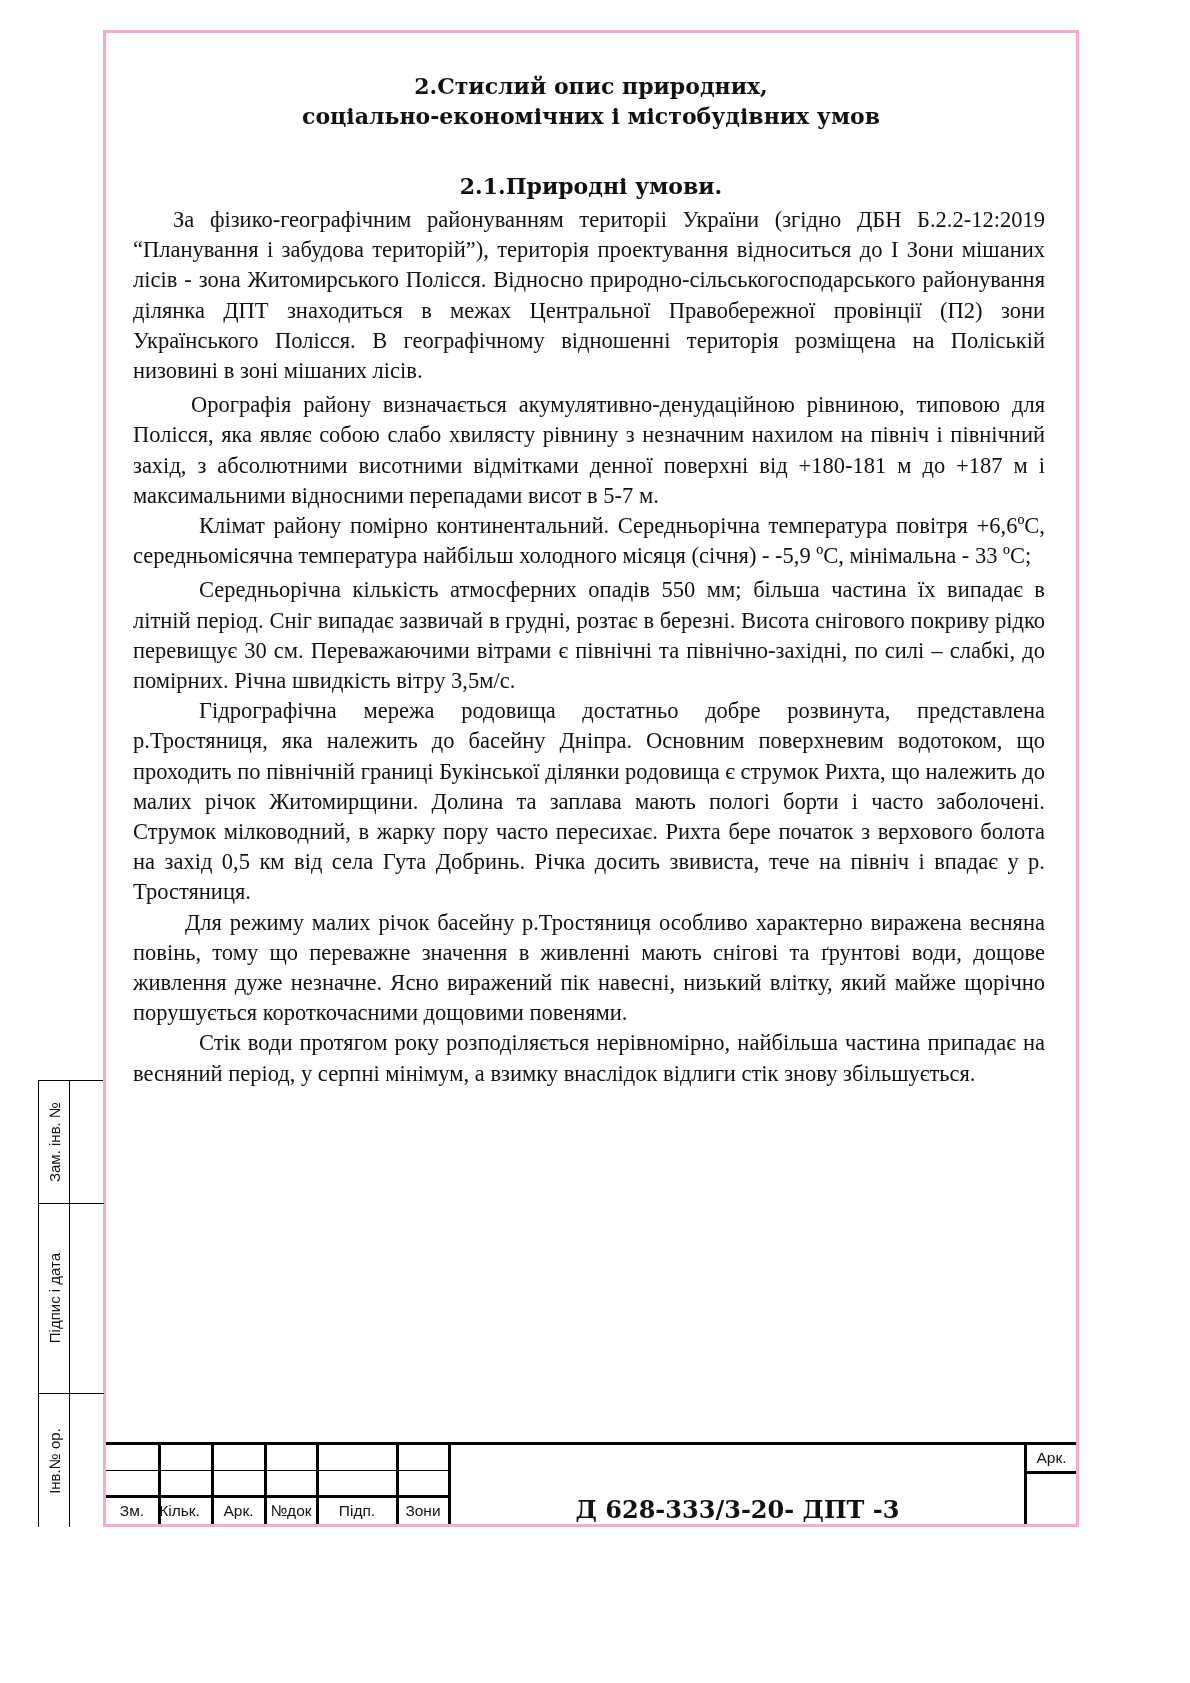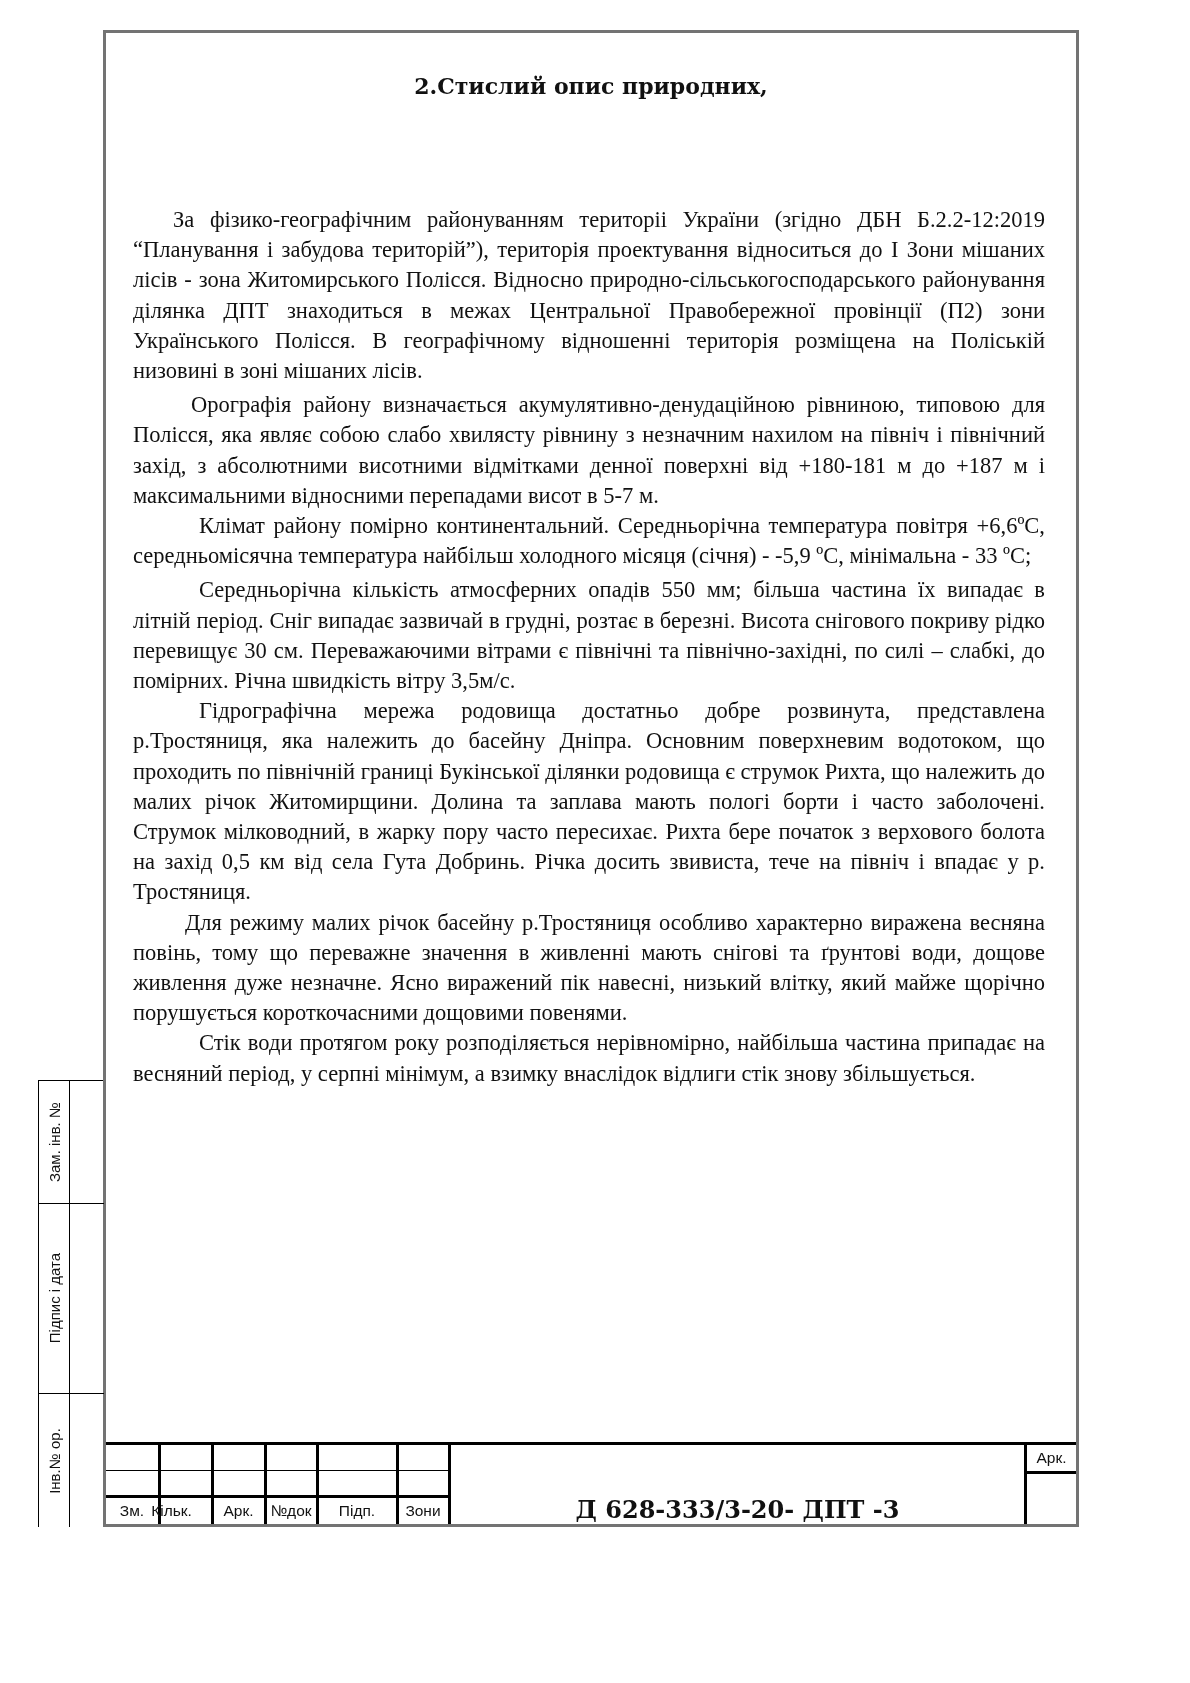--- a/index.html
+++ b/index.html
@@ -1,17 +1,17 @@
 <!DOCTYPE html>
 <html><head>
 <meta charset="utf-8">
 <style>
   html, body { margin:0; padding:0; background:#ffffff; }
   body { width:1190px; height:1683px; position:relative; overflow:hidden; font-family:"Liberation Serif", serif; color:#111; }
-  .frame { position:absolute; left:103px; top:30px; width:976px; height:1497px; border:3px solid #737373; box-sizing:border-box; }
+  .frame { position:absolute; left:103px; top:30px; width:976px; height:1497px; border:3px solid #f9a8d4; box-sizing:border-box; }
   .title { position:absolute; left:0; width:100%; text-align:center; font-weight:bold; font-size:22px; line-height:30px; font-family:"DejaVu Serif", serif; }
   .t1 { top:38px; }
   .t2 { top:68px; }
   .t3 { top:138px; }
   .body { position:absolute; left:27px; top:172px; width:912px; font-size:22.5px; line-height:30.2px; text-align:justify; }
   .body p { margin:0; }
   .ind1 { text-indent:40px; }
   .ind2 { text-indent:52px; }
   .ind3 { text-indent:58px; }
   .ind4 { text-indent:66px; }
@@ -29,20 +29,22 @@
   .side-inner { position:absolute; left:30px; top:0; bottom:0; border-left:1px solid #000; }
   .side-cell { position:absolute; left:0; width:30px; }
   .side-cell span { position:absolute; left:50%; top:50%; transform:translate(-50%,-50%) rotate(-90deg); white-space:nowrap; font-family:"Liberation Sans", sans-serif; font-size:15px; }
   .side-div { position:absolute; left:0; width:65px; border-top:1px solid #000; }
 </style>
 </head>
 <body>
 
 <div class="frame">
   <div class="title t1">2.Стислий опис природних,</div>
+  <div class="title t2">соціально-економічних і містобудівних умов</div>
+  <div class="title t3">2.1.Природні умови.</div>
 
   <div class="body">
     <p class="ind1">За фізико-географічним районуванням територіі України (згідно ДБН Б.2.2-12:2019 “Планування і забудова територій”),  територія проектування відноситься до І Зони мішаних лісів - зона Житомирського Полісся.  Відносно природно-сільськогосподарського районування ділянка ДПТ знаходиться в межах Центральної Правобережної провінції (П2) зони Українського Полісся. В географічному відношенні територія розміщена на Поліській низовині в зоні мішаних лісів.</p>
     <p class="ind3 gap">Орографія району визначається акумулятивно-денудаційною рівниною, типовою для Полісся, яка являє собою слабо хвилясту рівнину з незначним нахилом на північ і північний захід, з абсолютними висотними відмітками денної поверхні від +180-181 м до +187 м і максимальними відносними перепадами висот в 5-7 м.</p>
     <p class="ind4">Клімат району помірно континентальний. Середньорічна температура повітря +6,6ºС, середньомісячна температура найбільш холодного місяця (січня) - -5,9 ºС, мінімальна - 33 ºС;</p>
     <p class="ind4 gap">Середньорічна кількість атмосферних опадів 550 мм; більша частина їх випадає в літній період. Сніг випадає зазвичай в грудні, розтає в березні. Висота снігового покриву рідко перевищує 30 см. Переважаючими вітрами є північні та північно-західні, по силі – слабкі, до помірних.  Річна швидкість вітру 3,5м/с.</p>
     <p class="ind4">Гідрографічна мережа родовища достатньо добре розвинута, представлена р.Тростяниця, яка належить до басейну Дніпра. Основним поверхневим водотоком, що проходить по північній границі Букінської ділянки родовища є струмок Рихта, що належить до малих річок Житомирщини.  Долина та заплава мають пологі борти і часто заболочені. Струмок мілководний, в жарку пору часто пересихає.  Рихта бере початок з верхового болота на захід 0,5 км від села Гута Добринь. Річка досить звивиста, тече на північ і впадає у р. Тростяниця.</p>
     <p class="ind2">Для режиму малих річок басейну р.Тростяниця особливо характерно виражена весняна повінь, тому що переважне значення в живленні мають снігові та  ґрунтові води, дощове живлення  дуже незначне. Ясно виражений пік навесні, низький влітку, який майже щорічно  порушується короткочасними дощовими повенями.</p>
     <p class="ind4">Стік води протягом  року розподіляється нерівномірно, найбільша частина припадає на весняний період, у серпні мінімум, а взимку внаслідок відлиги стік знову збільшується.</p>
   </div>
@@ -51,21 +53,21 @@
     <div class="cols">
       <div class="hline-thin" style="top:25px;"></div>
       <div class="hline-thick" style="top:50px;"></div>
       <div class="vline" style="left:52px;"></div>
       <div class="vline" style="left:105px;"></div>
       <div class="vline" style="left:158px;"></div>
       <div class="vline" style="left:210px;"></div>
       <div class="vline" style="left:290px;"></div>
       <div class="vline" style="left:342px;"></div>
       <div class="lbl" style="left:0;width:52px;">Зм.</div>
-      <div class="lbl" style="left:40px;width:51px;">Кільк.</div>
+      <div class="lbl" style="left:48px;width:51px;">Кільк.</div>
       <div class="lbl" style="left:107px;width:51px;">Арк.</div>
       <div class="lbl" style="left:160px;width:50px;">№док</div>
       <div class="lbl" style="left:212px;width:78px;">Підп.</div>
       <div class="lbl" style="left:292px;width:50px;">Зони</div>
     </div>
     <div class="docnum">Д 628-333/3-20- ДПТ -3</div>
     <div class="ark-box">
       <div class="ark-lbl">Арк.</div>
     </div>
   </div>

